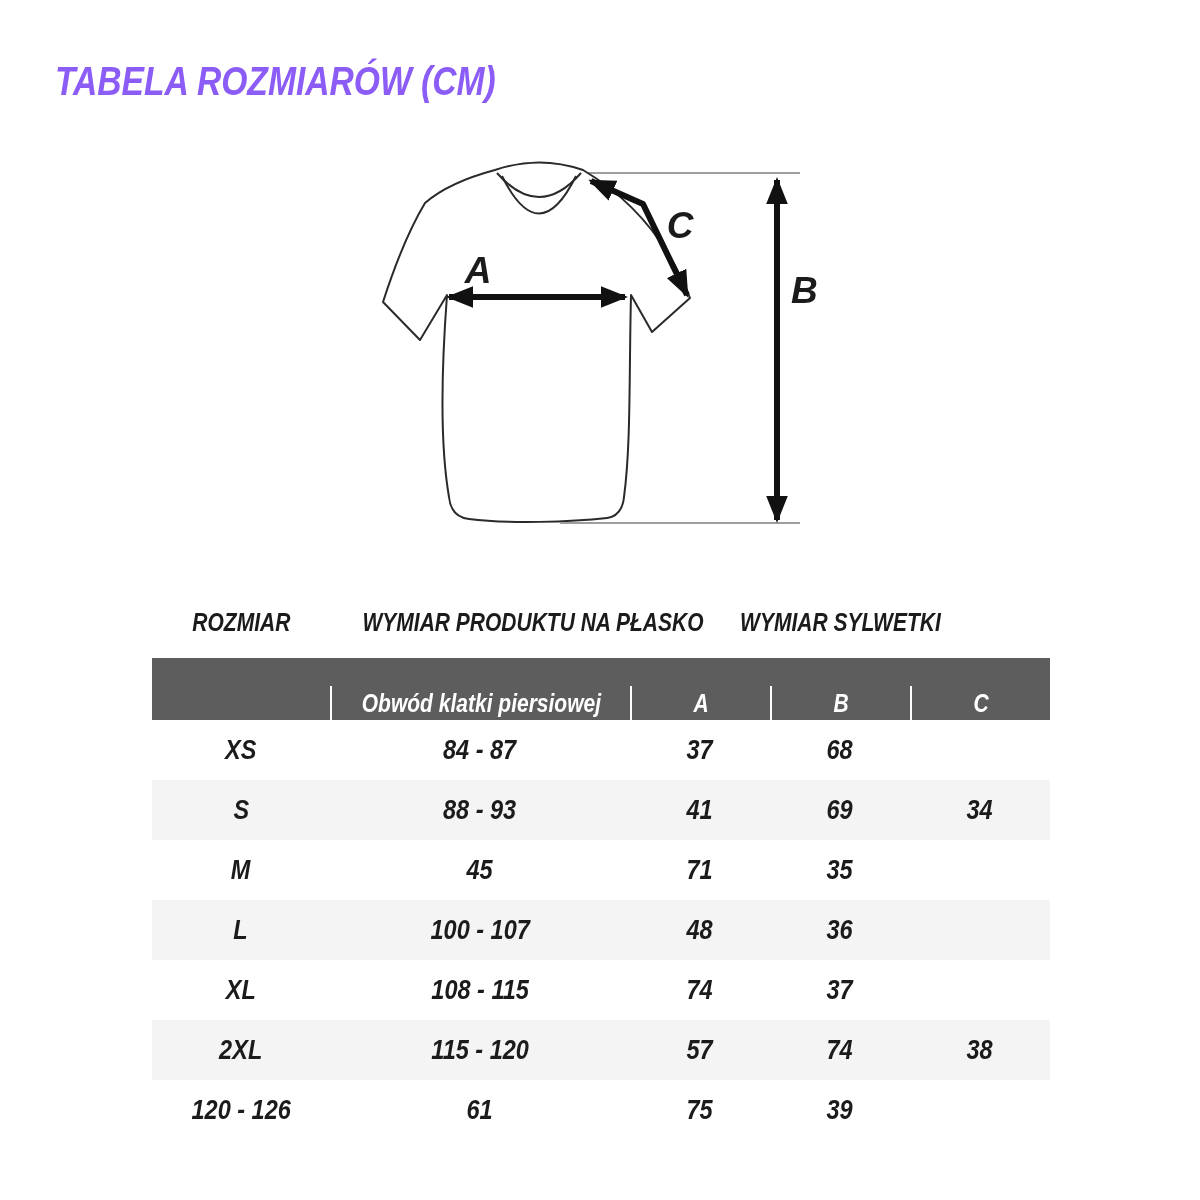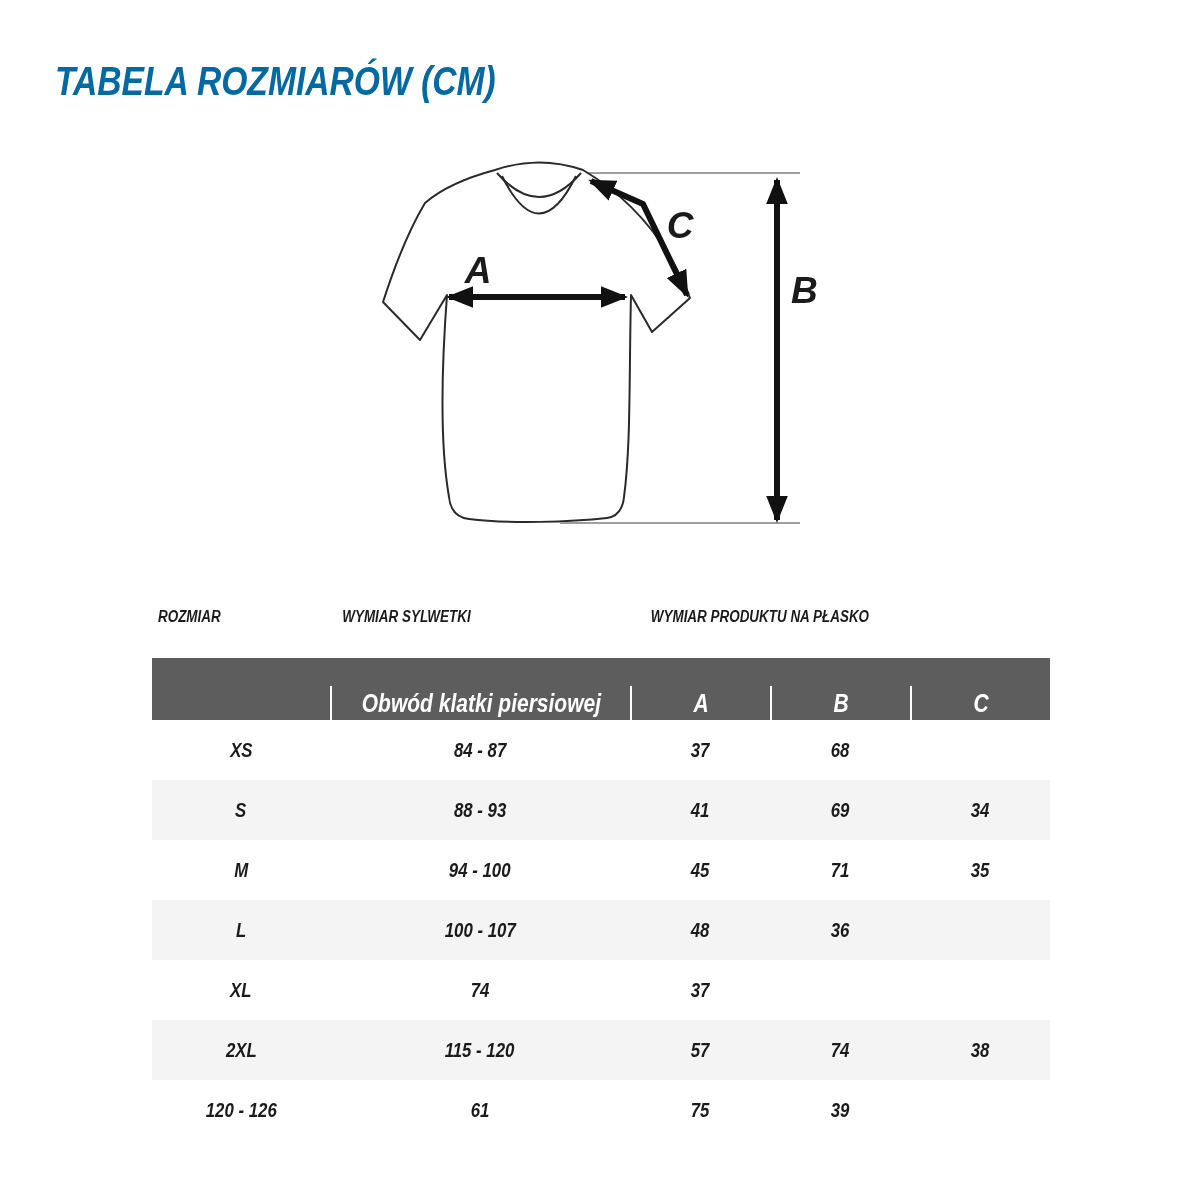--- a/index.html
+++ b/index.html
@@ -5,47 +5,47 @@
   html,body{margin:0;padding:0;}
   body{
     width:1200px;height:1200px;position:relative;background:#ffffff;
     font-family:"Liberation Sans", sans-serif;color:#1b1b1b;overflow:hidden;
   }
   .cnd{display:inline-block;transform:scaleX(0.84);transform-origin:center;white-space:nowrap;}
   .cnd-l{display:inline-block;transform:scaleX(0.82);transform-origin:left center;white-space:nowrap;}
 
   .page-title{
     position:absolute;left:55px;top:58px;
-    font-size:41px;font-weight:bold;font-style:italic;color:#0369a1;
+    font-size:41px;font-weight:bold;font-style:italic;color:#8b5cf6;
   }
 
   .diagram{position:absolute;left:350px;top:140px;width:500px;height:430px;}
 
   .group-labels{
     position:absolute;left:152px;top:608px;width:898px;
     display:grid;grid-template-columns:178px 300px 420px;
   }
   .group-labels .glabel{
-    text-align:left;font-size:16px;font-weight:bold;font-style:italic;color:#1b1b1b;
+    text-align:center;font-size:25px;font-weight:bold;font-style:italic;color:#1b1b1b;
   }
 
   .size-table{
     position:absolute;left:152px;top:658px;width:898px;
   }
   .trow{
     display:grid;grid-template-columns:178px 300px 140px 140px 140px;
     height:60px;
   }
   .trow.header{height:62px;background:#5d5d5d;color:#ffffff;}
   .trow.header .cell{border-left:2px solid #ffffff;}
   .trow.header .cell:first-child{border-left:none;}
   .trow.striped{background:#f4f4f4;}
   .cell{
     display:flex;align-items:center;justify-content:center;
-    font-size:20px;font-weight:bold;font-style:italic;box-sizing:border-box;
+    font-size:28px;font-weight:bold;font-style:italic;box-sizing:border-box;
   }
   .trow.header .cell{font-size:25px;margin-top:28px;}
 </style>
 </head>
 <body>
 
 <div class="page-title">
   <span class="cnd-l">TABELA ROZMIARÓW (CM)</span>
 </div>
 
@@ -84,22 +84,22 @@
     <polyline points="241,41 293,64 337,155" fill="none" stroke="#111111" stroke-width="6" stroke-linejoin="round" marker-start="url(#ah)" marker-end="url(#ah)"></polyline>
 
     <text x="128" y="143" text-anchor="middle" font-size="37" font-weight="bold" font-style="italic" fill="#1b1b1b">A</text>
     <text x="441" y="163" text-anchor="start" font-size="37" font-weight="bold" font-style="italic" fill="#1b1b1b">B</text>
     <text x="330" y="98" text-anchor="middle" font-size="37" font-weight="bold" font-style="italic" fill="#1b1b1b">C</text>
   </svg>
 </div>
 
 <div class="group-labels">
   <div class="glabel"><span class="cnd">ROZMIAR</span></div>
+  <div class="glabel"><span class="cnd">WYMIAR PRODUKTU NA PŁASKO</span></div>
   <div class="glabel"><span class="cnd">WYMIAR SYLWETKI</span></div>
-  <div class="glabel"><span class="cnd">WYMIAR PRODUKTU NA PŁASKO</span></div>
 </div>
 
 <div class="size-table">
   <div class="trow header">
     <div class="cell">
         <span class="cnd"></span>
       </div>
     <div class="cell">
         <span class="cnd">Obwód klatki piersiowej</span>
       </div>
@@ -145,23 +145,20 @@
     <div class="cell">
         <span class="cnd">34</span>
       </div>
   </div>
 
   <div class="trow">
     <div class="cell">
         <span class="cnd">M</span>
       </div>
     <div class="cell">
-        <span class="cnd">94 - 100</span>
-      </div>
-    <div class="cell">
         <span class="cnd">45</span>
       </div>
     <div class="cell">
         <span class="cnd">71</span>
       </div>
     <div class="cell">
         <span class="cnd">35</span>
       </div>
   </div>
 
@@ -178,20 +175,23 @@
     <div class="cell">
         <span class="cnd">36</span>
       </div>
   </div>
 
   <div class="trow">
     <div class="cell">
         <span class="cnd">XL</span>
       </div>
     <div class="cell">
+        <span class="cnd">108 - 115</span>
+      </div>
+    <div class="cell">
         <span class="cnd">74</span>
       </div>
     <div class="cell">
         <span class="cnd">37</span>
       </div>
   </div>
 
   <div class="trow striped">
     <div class="cell">
         <span class="cnd">2XL</span>

